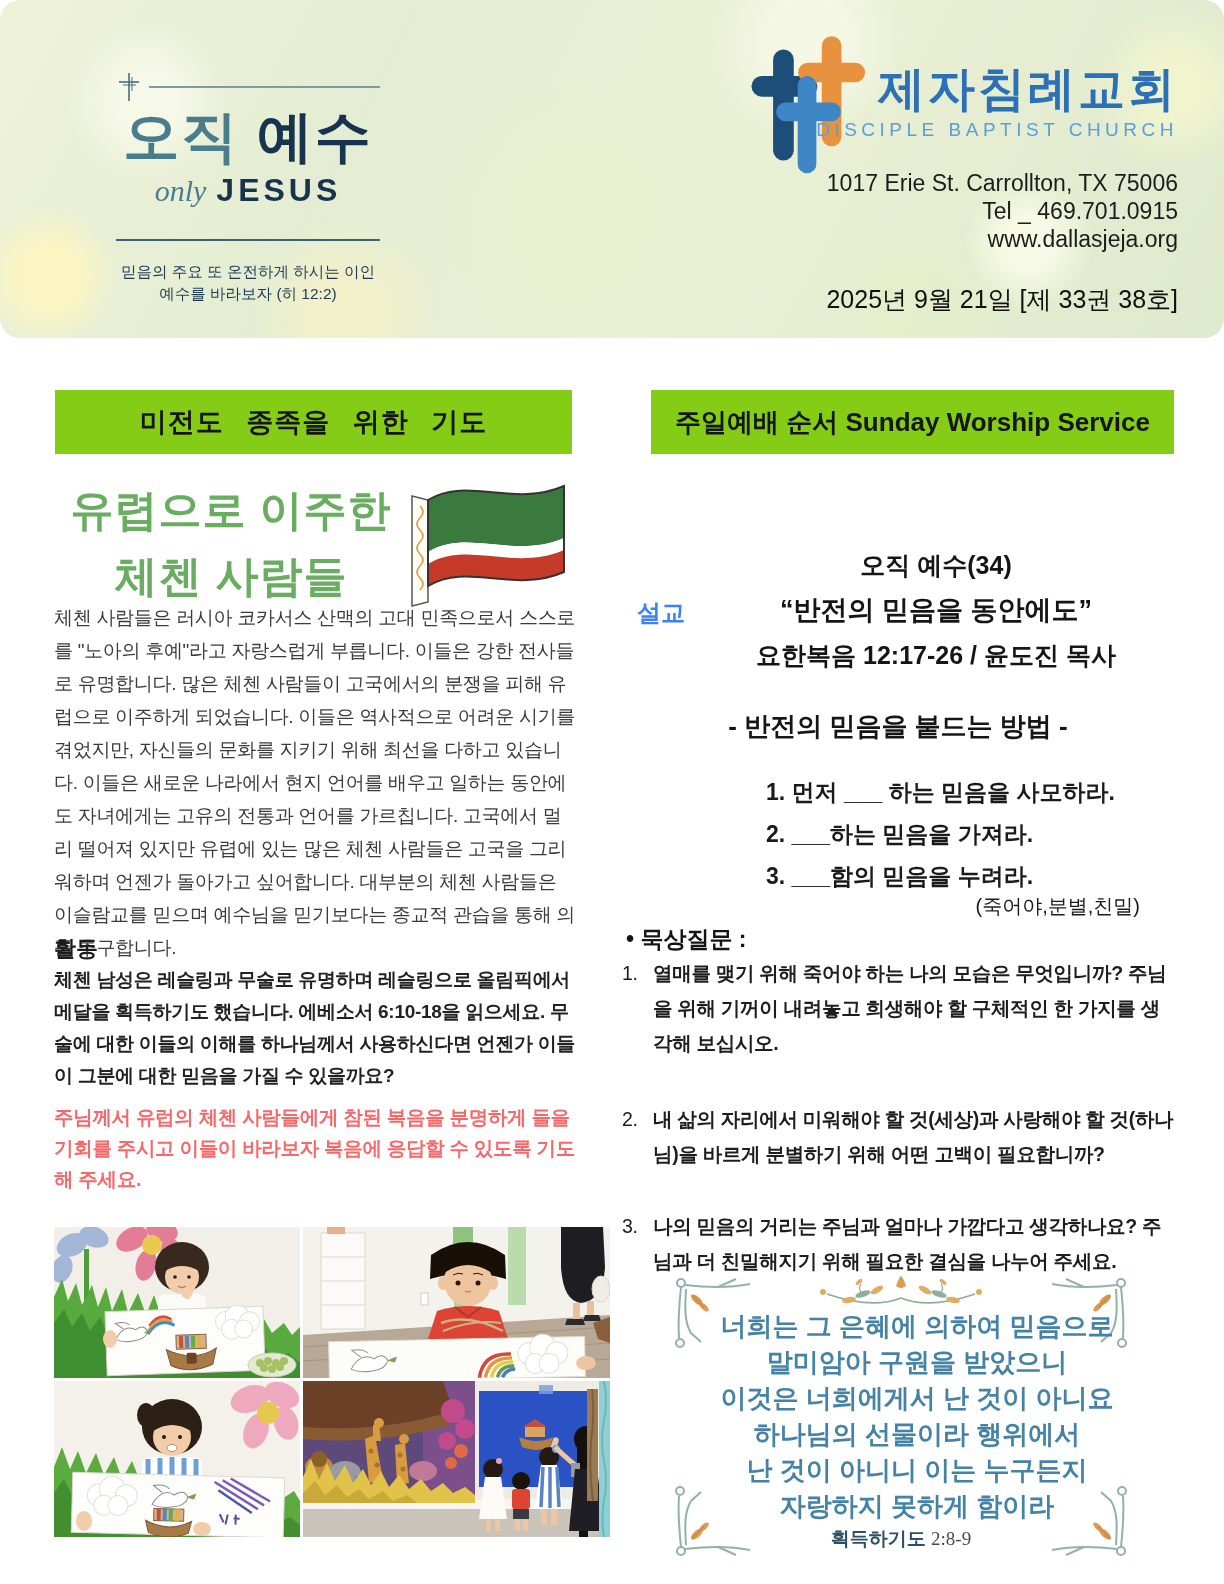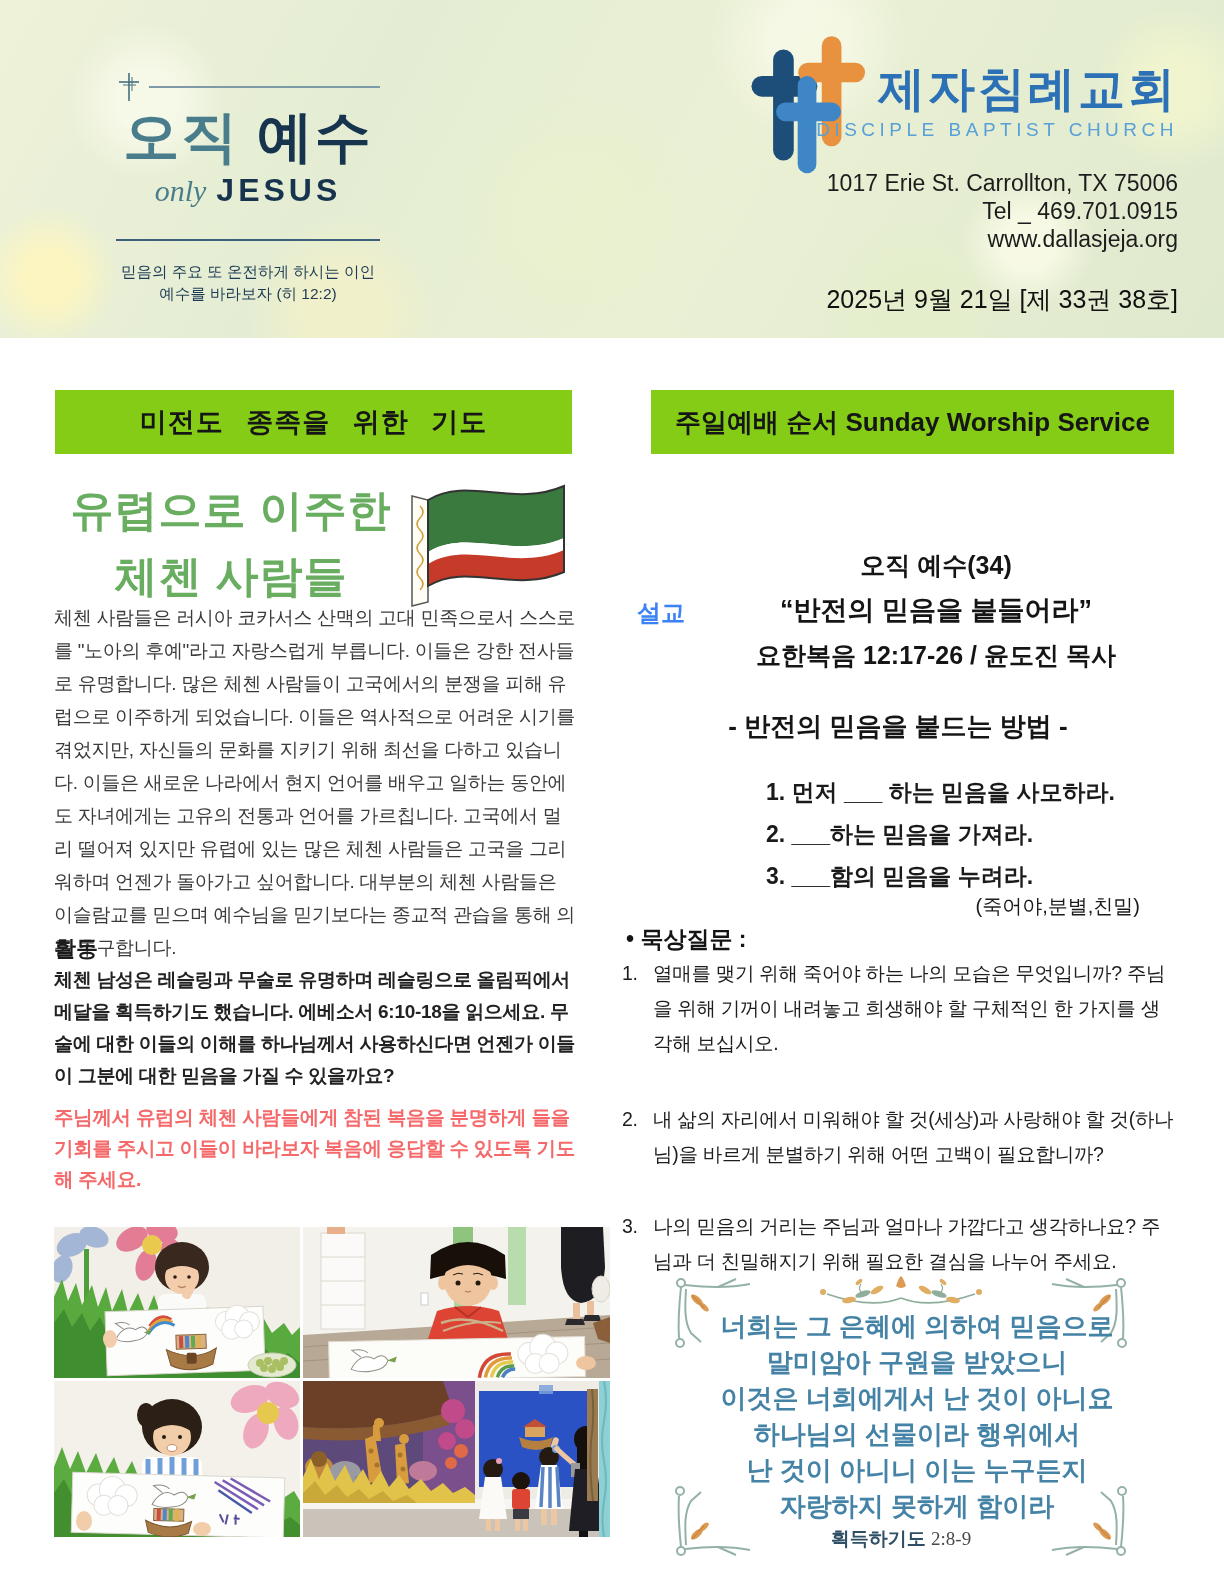--- a/index.html
+++ b/index.html
@@ -13,20 +13,21 @@
     background:
       radial-gradient(circle at 4% 82%, rgba(255,246,190,.85) 0 26px, rgba(255,246,190,0) 70px),
       radial-gradient(circle at 12% 30%, rgba(255,255,244,.6) 0 30px, transparent 80px),
       radial-gradient(circle at 28% 92%, rgba(250,242,196,.55) 0 38px, transparent 95px),
       radial-gradient(circle at 47% 64%, rgba(234,242,205,.6) 0 55px, transparent 130px),
       radial-gradient(circle at 66% 12%, rgba(255,255,242,.5) 0 42px, transparent 100px),
       radial-gradient(circle at 84% 72%, rgba(255,255,236,.7) 0 26px, transparent 66px),
       radial-gradient(circle at 96% 26%, rgba(243,247,206,.8) 0 30px, transparent 84px),
       radial-gradient(circle at 75% 92%, rgba(228,239,200,.6) 0 40px, transparent 96px),
       linear-gradient(118deg,#eef2d9 0%, #e4edd3 30%, #eaf0d4 58%, #dfe9ce 100%);
+    border-radius: 20px;
   }
   .mast-left{ position:absolute; left:116px; top:72px; width:264px; text-align:center; }
   .rule-row{ display:flex; align-items:center; gap:7px; height:30px; }
   .rule-line{ flex:1; height:2px; background:#7d9aa6; }
   .slogan{ margin-top:4px; font-size:56px; font-weight:800; line-height:62px; white-space:nowrap; letter-spacing:2px; }
   .slogan .t1{ color:#4a7d8c; } .slogan .t2{ color:#17344e; }
   .only-row{ margin-top:4px; white-space:nowrap; }
   .only-script{ font-family:"Liberation Serif", serif; font-style:italic; font-size:30px; color:#4a7d8c; margin-right:10px; }
   .only-caps{ font-size:32px; font-weight:700; color:#17344e; letter-spacing:4px; }
   .mast-divider{ height:2px; background:#3c607a; margin-top:30px; }
@@ -71,21 +72,21 @@
   .outline-list{ position:absolute; left:766px; top:771px; }
   .outline-item{ font-size:23px; line-height:42px; font-weight:600; color:#1a1a1a; }
   .outline-answers{ position:absolute; left:880px; top:893px; width:260px; text-align:right;
     font-size:20px; font-weight:500; color:#1a1a1a; }
   .reflection-heading{ position:absolute; left:626px; top:924px; font-size:23px; font-weight:700; color:#141414; }
   .questions{ position:absolute; left:622px; top:956px; width:554px; list-style:none; }
   .questions li{ display:flex; font-size:19.5px; line-height:35px; color:#1d1d1d; letter-spacing:-0.3px; }
   .questions li:nth-child(1){ margin-bottom:41px; }
   .questions li:nth-child(2){ margin-bottom:37px; }
   .q-num{ width:31px; flex:none; }
-  .q-text{ flex:1; }
+  .q-text{ flex:1;font-weight:bold; }
 
   
   .verse-card{ position:absolute; left:678px; top:1276px; width:446px; height:282px; }
   .corner{ position:absolute; width:84px; height:74px; }
   .corner.tl{ left:-6px; top:0; }
   .corner.tr{ right:-6px; top:0; transform:scaleX(-1); }
   .corner.bl{ left:-6px; bottom:0; transform:scaleY(-1); }
   .corner.br{ right:-6px; bottom:0; transform:scale(-1,-1); }
   .ornament{ position:absolute; left:50%; top:-2px; transform:translateX(-50%); }
   .verse-lines{ position:absolute; left:16px; top:32px; width:100%; text-align:center; }
@@ -468,21 +469,21 @@
       <rect x="284" y="8" width="11" height="112" fill="#9a7a50"></rect>
       <path d="M289,8 q3,26 -1,52 q-2,30 2,60" stroke="#7c5f3a" stroke-width="2" fill="none"></path>
     </svg>
   </div>
 
   <div class="section-box right-box">주일예배 순서 Sunday Worship Service</div>
 
   <div class="sermon-label">설교</div>
   <div class="sermon-block">
     <div class="sermon-line">오직 예수(34)</div>
-    <div class="sermon-line sermon-title">“반전의 믿음을 붙들어라”</div>
+    <div class="sermon-line sermon-title">“반전의 믿음을 동안에도”</div>
     <div class="sermon-line">요한복음 12:17-26 / 윤도진 목사</div>
   </div>
 
   <div class="outline-heading">- 반전의 믿음을 붙드는 방법 -</div>
   <div class="outline-list">
     <div class="outline-item">1. 먼저 ___ 하는 믿음을 사모하라.</div>
     <div class="outline-item">2. ___하는 믿음을 가져라.</div>
     <div class="outline-item">3. ___함의 믿음을 누려라.</div>
   </div>
   <div class="outline-answers">(죽어야,분별,친밀)</div>

